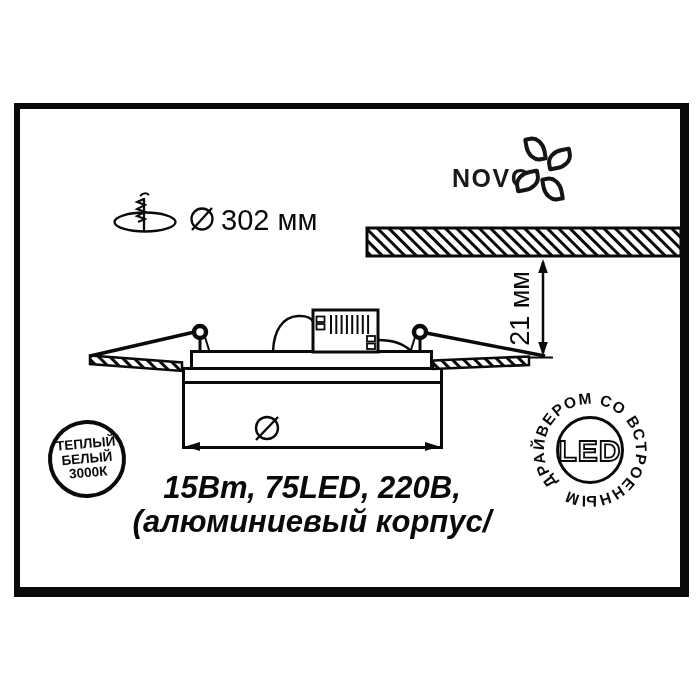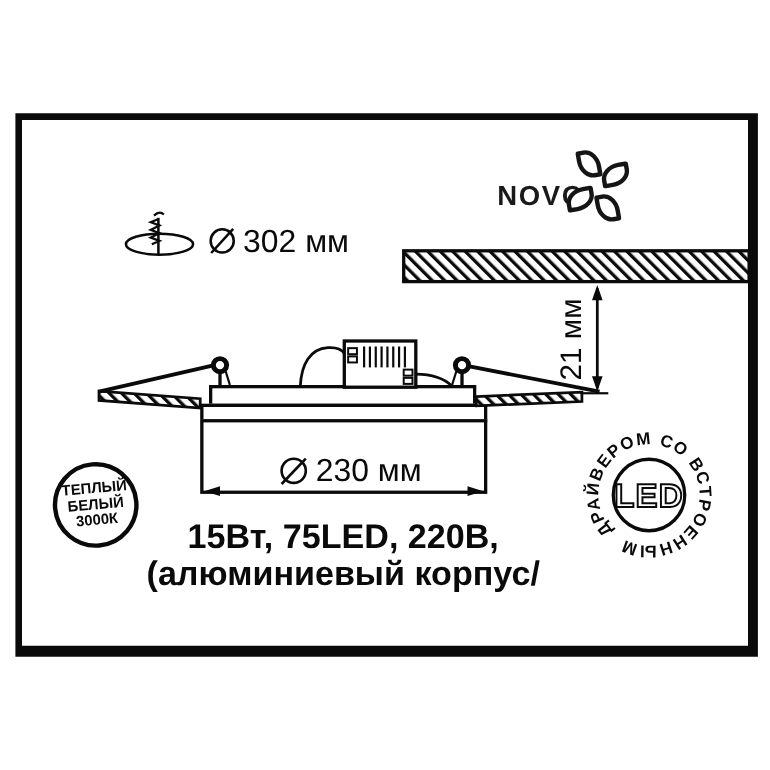--- a/index.html
+++ b/index.html
@@ -25,21 +25,21 @@
   #logo-left{left:452px;top:164px;}
   #logo-right{left:577px;top:164px;}
   #flower{left:517px;top:136px;width:60px;height:70px;}
   .petal{position:absolute;width:13px;height:18px;border:4.5px solid #151515;
          border-radius:10% 65% 10% 65%;background:#ffffff;}
   .p1{left:8px;top:0px;transform:rotate(-10deg);}
   .p2{left:32px;top:10px;transform:rotate(80deg);}
   .p3{left:0px;top:32px;transform:rotate(260deg);}
   .p4{left:25px;top:40px;transform:rotate(170deg);}
   
-  #specs{left:12px;top:470px;width:600px;text-align:center;font-weight:bold;}
+  #specs{left:12px;top:470px;width:600px;text-align:center;font-weight:bold;font-style:italic;}
   #spec1{font-size:31px;line-height:36px;}
   #spec2,#spec3{font-size:31px;line-height:32px;}
   
   #warm-badge{left:48px;top:420px;width:70px;height:70px;border:4px solid #0a0a0a;border-radius:50%;
               display:flex;flex-direction:column;align-items:center;justify-content:center;
               font-size:13.5px;font-weight:bold;line-height:1.1;text-align:center;
               transform:rotate(-5deg);background:#ffffff;}
   
   #led-badge{left:528px;top:388px;width:124px;height:124px;}
   svg text, svg textPath{font-family:"Liberation Sans",sans-serif;}
@@ -137,21 +137,20 @@
       <line x1="192" y1="230" x2="212" y2="208" stroke="#0a0a0a" stroke-width="2.3"></line>
     </g>
 
     <g>
       <circle cx="267" cy="428" r="11" fill="none" stroke="#0a0a0a" stroke-width="2.4"></circle>
       <line x1="256" y1="440" x2="278" y2="417" stroke="#0a0a0a" stroke-width="2.4"></line>
     </g>
   </svg>
 
   <div id="cutout-label" class="abs dim-text">302 мм</div>
-  <div id="diam-label" class="abs dim-text">230 мм</div>
   <div id="depth-label" class="abs dim-text">21 мм</div>
 
   <div id="logo-left" class="abs logo-text">NOVO</div>
   <div id="flower" class="abs">
     <div class="petal p1"></div>
     <div class="petal p2"></div>
     <div class="petal p3"></div>
     <div class="petal p4"></div>
   </div>
 

